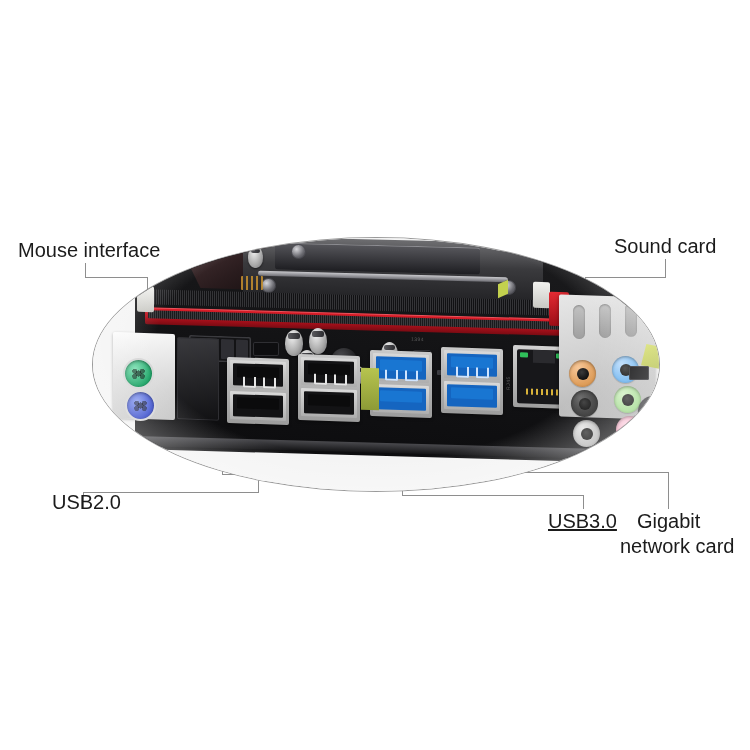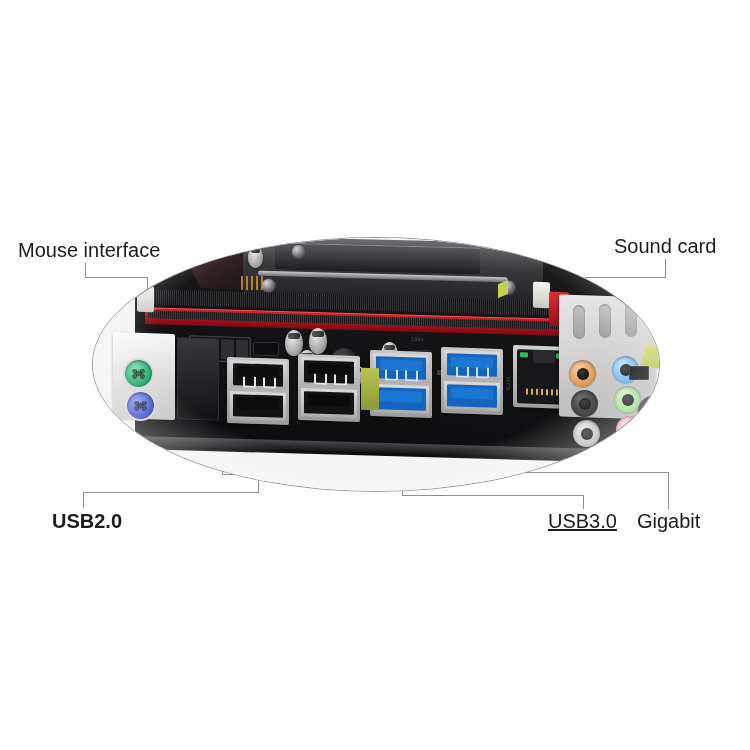--- a/index.html
+++ b/index.html
@@ -307,37 +307,38 @@
   <div class="dot" style="left:581px;top:353px;"></div>
 
   <div class="dot" style="left:218px;top:430px;"></div>
   <div class="dot" style="left:289px;top:430px;"></div>
   <div class="leader v" style="left:222px;top:443px;height:31px;"></div>
   <div class="leader v" style="left:293px;top:443px;height:31px;"></div>
   <div class="leader h" style="left:222px;top:474px;width:72px;"></div>
   <div class="leader v" style="left:258px;top:474px;height:18px;"></div>
   <div class="leader h" style="left:83px;top:492px;width:176px;"></div>
   <div class="leader v" style="left:83px;top:492px;height:16px;"></div>
-  <div class="label" style="left:52px;top:509px;font-weight:bold;">USB2.0</div>
+  <div class="label" style="left:52px;top:490px;">USB2.0</div>
 
   <div class="dot" style="left:363px;top:430px;"></div>
   <div class="dot" style="left:434px;top:430px;"></div>
   <div class="leader v" style="left:367px;top:443px;height:32px;"></div>
   <div class="leader v" style="left:438px;top:443px;height:32px;"></div>
   <div class="leader h" style="left:367px;top:475px;width:72px;"></div>
   <div class="leader v" style="left:402px;top:475px;height:20px;"></div>
   <div class="leader h" style="left:402px;top:495px;width:181px;"></div>
   <div class="leader v" style="left:583px;top:495px;height:14px;"></div>
   <div class="label" style="left:548px;top:509px;text-decoration:underline;">USB3.0</div>
 
   <div class="dot" style="left:496px;top:425px;"></div>
   <div class="leader v" style="left:500px;top:437px;height:35px;"></div>
   <div class="leader h" style="left:500px;top:472px;width:168px;"></div>
   <div class="leader v" style="left:668px;top:472px;height:37px;"></div>
   <div class="label" style="left:637px;top:509px;">Gigabit</div>
+  <div class="label" style="left:620px;top:534px;">network card</div>
 
   <div id="ellipse-frame">
     <div id="photo">
 
       <div class="pcb-top-dark"></div>
       <div class="pcb"></div>
 
       <div class="dark-fin"></div>
       <div class="cpu-area"></div>
       <div class="cpu-lid"></div>

